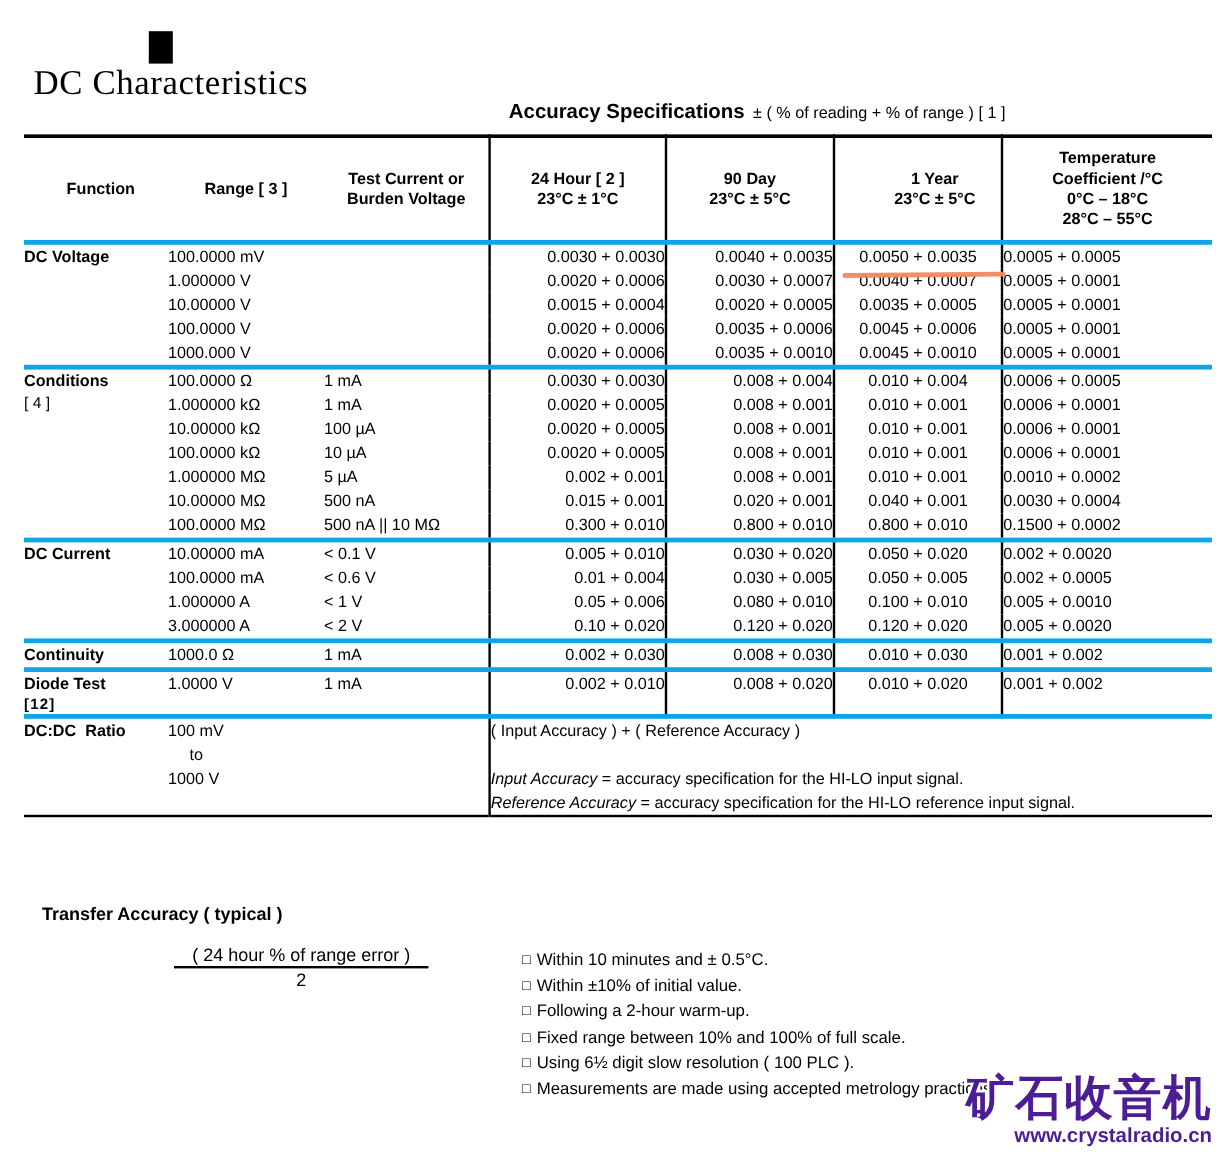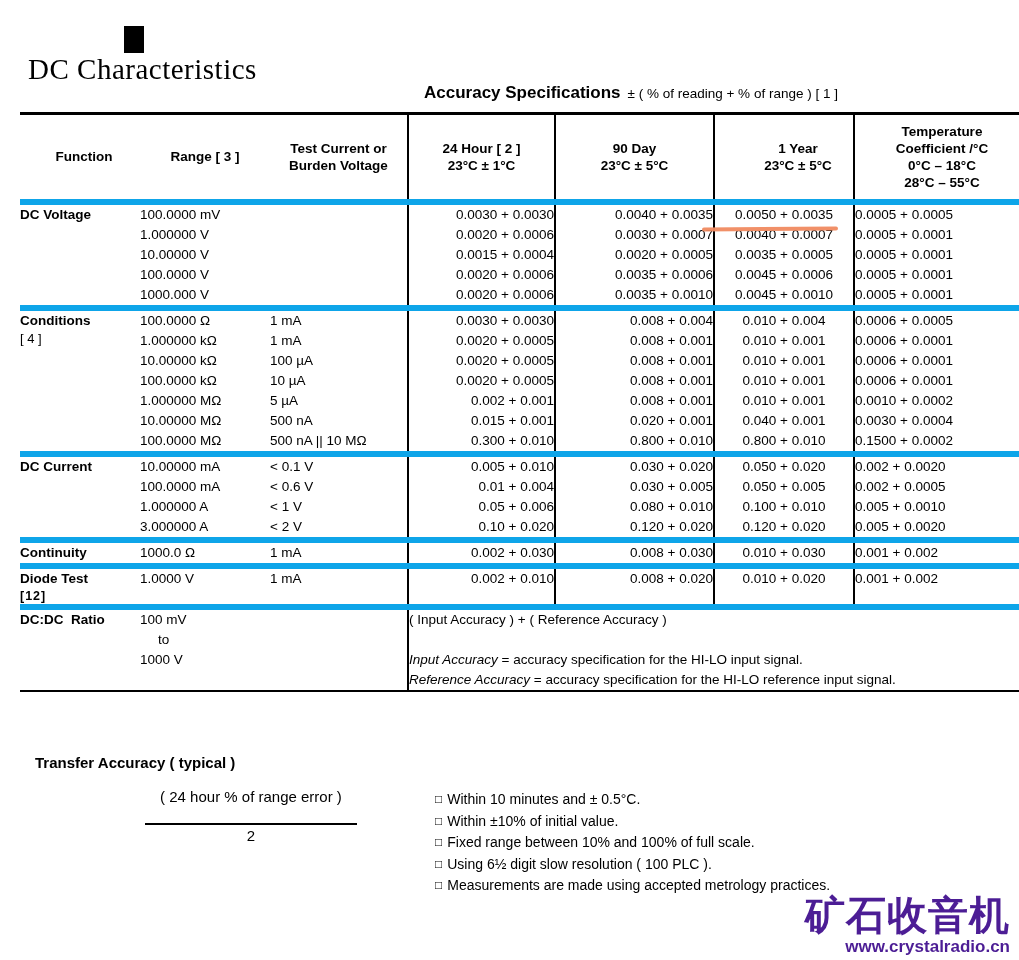--- a/index.html
+++ b/index.html
@@ -28,27 +28,27 @@
     border-top:3px solid #000; border-bottom:2px solid #000;
   }
   #spec-table thead th { height:88px; font-size:13.5px; font-weight:bold; vertical-align:middle;
     text-align:center; border-bottom:2px solid #737373; }
   #spec-table thead th div { line-height:17px; }
   th.col-function { text-align:left; padding-left:8px; }
   .col-function { width:120px; }
   .col-range   { width:130px; }
   .col-test    { width:138px; }
   .col-h24     { width:147px; }
-  .col-d90     { width:159px; }
+  .col-d90     { width:140px; }
   .col-y1      { width:140px;padding-left:28px; }
   .col-tc      { width:175px; }
   th.col-h24, td.col-h24, th.col-d90, td.col-d90,
   th.col-y1, td.col-y1, th.col-tc, td.col-tc { border-left:2px solid #000; }
 
-  #spec-table tbody { border-top:6px solid #0ea5e9; }
+  #spec-table tbody { border-top:4px solid #0ea5e9; }
   #spec-table td { vertical-align:top; line-height:20px; padding:0; }
   tr.first-row td { padding-top:7px; }
   tr.last-row  td { padding-bottom:6px; }
   td.col-function { font-weight:bold; padding-left:8px; text-align:left; }
   td.col-range { padding-left:8px; text-align:left; }
   td.col-test  { padding-left:8px; text-align:left; }
   td.col-h24 { text-align:right; padding-right:18px; }
   td.col-d90 { text-align:right; padding-right:12px; }
   td.col-y1  { text-align:center; padding-right:16px; }
   td.col-tc  { text-align:left; padding-right:32px; }
@@ -60,21 +60,21 @@
   td.ratio-cell .it { font-style:italic; }
   td.col-range div.indent { padding-left:18px; }
 
   
   .annotation-underline { position:absolute; left:702px; top:227px; width:136px; height:4px;
     border-radius:3px; transform:rotate(-0.5deg); opacity:0.95; }
 
   
   .transfer-heading { position:absolute; left:35px; top:754px; font-weight:bold; font-size:15px; }
   .fraction { position:absolute; left:145px; top:788px; width:212px; text-align:center; font-size:15px; }
-  .fraction .numerator { border-bottom:2px solid #000; padding-bottom:18px; }
+  .fraction .numerator { border-bottom:2px solid #000; padding-bottom:0; }
   .fraction .denominator { padding-top:2px; }
 
   
   .conditions { position:absolute; left:422px; top:789px; width:560px; font-size:14px; }
   .cond-heading { font-weight:bold; font-size:14.5px; letter-spacing:-0.3px; line-height:21px; }
   .cond-item { line-height:20.5px; padding-left:13px; }
   .cond-item .sq { font-size:12px; margin-right:5px; position:relative; top:-1px; }
 
   
   .watermark { position:absolute; right:9px; bottom:5px; text-align:right; line-height:1; }
@@ -327,20 +327,21 @@
 
   <div class="fraction">
     <div class="numerator">( 24 hour % of range error )</div>
     <div class="denominator">2</div>
   </div>
 
   <div class="conditions">
     <div id="conditions-list">
         <div class="cond-item"><span class="sq">□</span>Within 10 minutes and ± 0.5°C.</div>
         <div class="cond-item"><span class="sq">□</span>Within ±10% of initial value.</div>
+        <div class="cond-item"><span class="sq">□</span>Following a 2-hour warm-up.</div>
         <div class="cond-item"><span class="sq">□</span>Fixed range between 10% and 100% of full scale.</div>
         <div class="cond-item"><span class="sq">□</span>Using 6½ digit slow resolution ( 100 PLC ).</div>
         <div class="cond-item"><span class="sq">□</span>Measurements are made using accepted metrology practices.</div>
       </div>
   </div>
 
   <div class="watermark" style="color: #4c1d95; text-align: right;">
     <div class="wm-logo">矿石收音机</div>
     <div class="wm-url">www.crystalradio.cn</div>
   </div>

